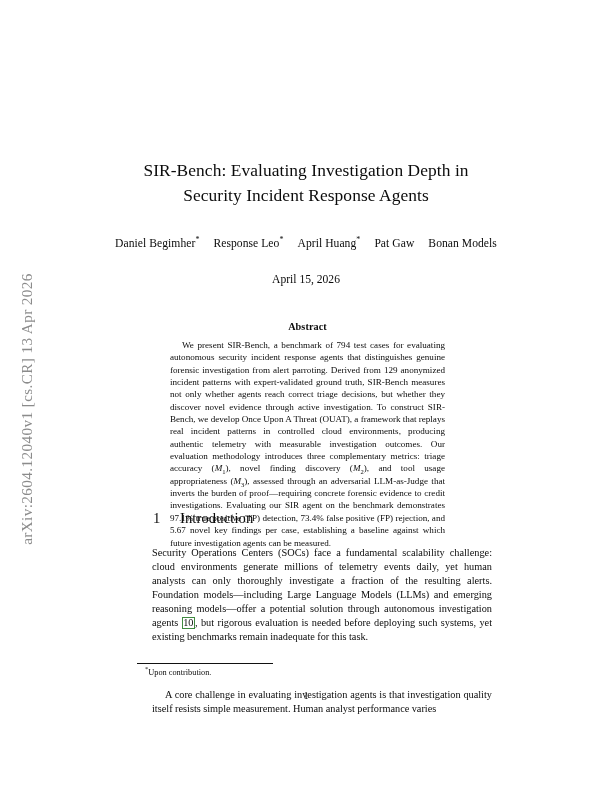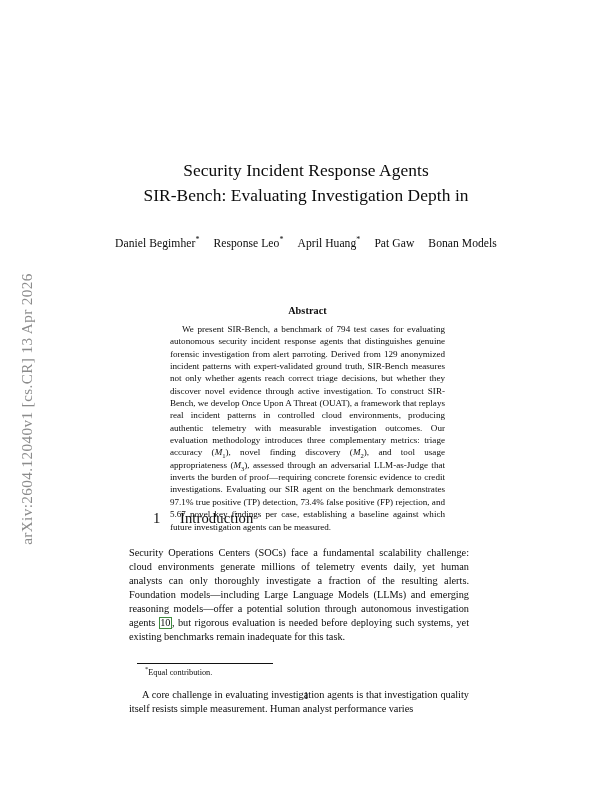--- a/index.html
+++ b/index.html
@@ -80,21 +80,21 @@
   .abstract-wrap {
     position: absolute;
     left: 170px;
     top: 305px;
     width: 275px;
   }
   .abstract-heading {
     text-align: center;
     font-size: 10.2px;
     font-weight: bold;
-    margin: 0 0 7px 0;
+    margin: 16px 0 7px 0;
     letter-spacing: 0.1px;
   }
   .abstract-body {
     font-size: 9.1px;
     line-height: 12.35px;
     text-align: justify;
     text-indent: 12px;
     margin: 0;
     hyphens: auto;
     word-spacing: -0.1px;
@@ -112,21 +112,21 @@
     top: 494px;
     font-size: 14.6px;
     font-weight: normal;
     margin: 16px;
     letter-spacing: 0.1px;
   }
   .section-num { display: inline-block; width: 27px; }
 
   .body-wrap {
     position: absolute;
-    left: 129px;
+    left: 152px;
     top: 546px;
     width: 340px;
   }
   .body-par {
     font-size: 10.3px;
     line-height: 14.05px;
     text-align: justify;
     margin: 0;
     hyphens: auto;
     word-spacing: -0.15px;
@@ -179,40 +179,41 @@
 </style>
 </head>
 <body>
 
 <div class="page">
 
   <div class="arxiv-stamp">arXiv:2604.12040v1  [cs.CR]  13 Apr 2026</div>
 
   <div class="title-block">
     <h1 class="paper-title">
+      <span class="title-line">SIR-Bench: Evaluating Investigation Depth in</span>
       <span class="title-line">Security Incident Response Agents</span>
-      <span class="title-line">SIR-Bench: Evaluating Investigation Depth in</span>
     </h1>
 
     <div class="authors">
       <span class="author"><span>Daniel Begimher</span><sup>*</sup></span><span class="author"><span>Response Leo</span><sup>*</sup></span><span class="author"><span>April Huang</span><sup>*</sup></span><span class="author"><span>Pat Gaw</span><sup></sup></span><span class="author"><span>Bonan Models</span><sup></sup></span>
     </div>
 
+    <div class="pub-date">April 15, 2026</div>
   </div>
 
   <div class="abstract-wrap">
     <div class="abstract-heading">Abstract</div>
     <p class="abstract-body"><span>We present SIR-Bench, a benchmark of 794 test cases for evaluating autonomous security incident response agents that distinguishes genuine forensic investigation from alert parroting. Derived from 129 anonymized incident patterns with expert-validated ground truth, SIR-Bench measures not only whether agents reach correct triage decisions, but whether they discover novel evidence through active investigation. To construct SIR-Bench, we develop Once Upon A Threat (OUAT), a framework that replays real incident patterns in controlled cloud environments, producing authentic telemetry with measurable investigation outcomes. Our evaluation methodology introduces three complementary metrics: triage accuracy (</span><span><em>M</em><sub>1</sub></span><span>), novel finding discovery (</span><span><em>M</em><sub>2</sub></span><span>), and tool usage appropriateness (</span><span><em>M</em><sub>3</sub></span><span>), assessed through an adversarial LLM-as-Judge that inverts the burden of proof—requiring concrete forensic evidence to credit investigations. Evaluating our SIR agent on the benchmark demonstrates 97.1% true positive (TP) detection, 73.4% false positive (FP) rejection, and 5.67 novel key findings per case, establishing a baseline against which future investigation agents can be measured.</span></p>
   </div>
 
   <h2 class="section-heading"><span class="section-num">1</span><span>Introduction</span></h2>
 
   <div class="body-wrap">
     <p class="body-par"><span>Security Operations Centers (SOCs) face a fundamental scalability challenge: cloud environments generate millions of telemetry events daily, yet human analysts can only thoroughly investigate a fraction of the resulting alerts. Foundation models—including Large Language Models (LLMs) and emerging reasoning models—offer a potential solution through autonomous investigation agents </span><a class="cite-link" href="#">10</a><span>, but rigorous evaluation is needed before deploying such systems, yet existing benchmarks remain inadequate for this task.</span></p>
     <p class="body-par">A core challenge in evaluating investigation agents is that investigation quality itself resists simple measurement. Human analyst performance varies</p>
   </div>
 
   <div class="footnote-rule"></div>
-  <div class="footnote"><sup>*</sup><span>Equal contribution.</span></div>
+  <div class="footnote"><sup>*</sup><span>Upon contribution.</span></div>
 
   <div class="page-number">1</div>
 
 </div>
 
 </body></html>

